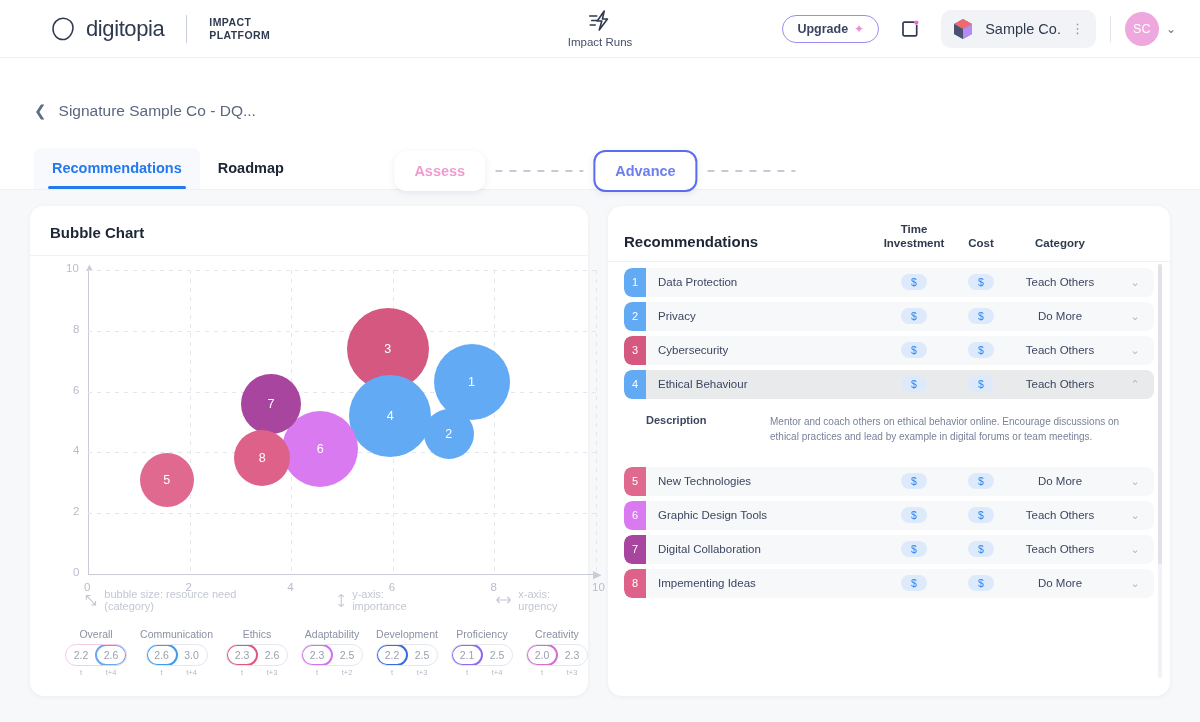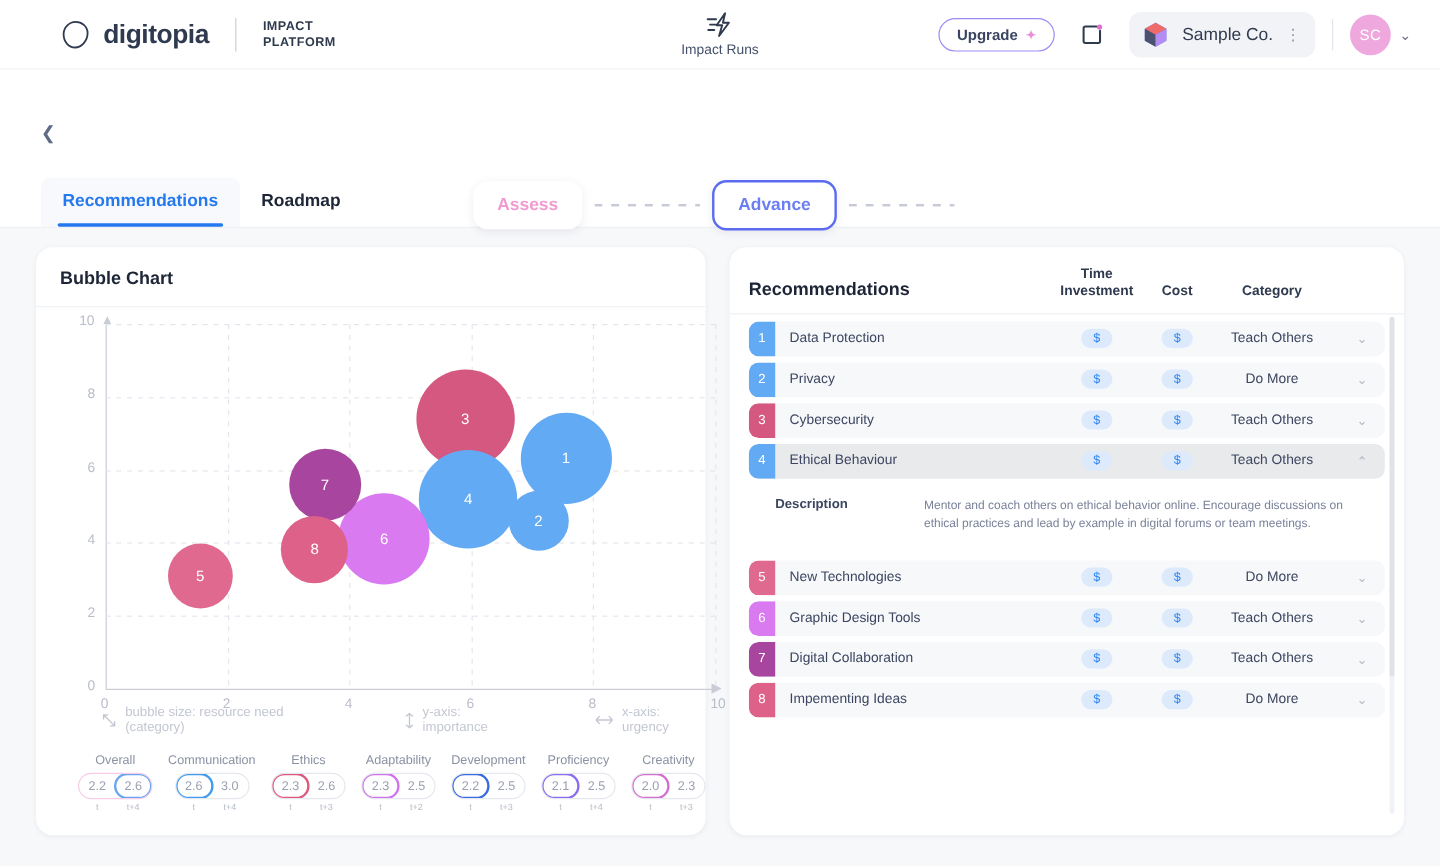--- a/index.html
+++ b/index.html
@@ -16,21 +16,21 @@
   .topbar {
     height: 58px; background: #ffffff;
     display: flex; align-items: center;
     padding: 0 24px;
     border-bottom: 1px solid #eef0f4;
     position: relative;
   }
   .brand { display: flex; align-items: center; gap: 10px; margin-left: 26px; }
   .brand-mark { width: 26px; height: 26px; }
   .brand-word {
-    font-size: 22px; color: #2f3a4f; letter-spacing: -.4px; font-weight: 700;
+    font-size: 22px; color: #2f3a4f; letter-spacing: -.4px; font-weight: 400;
   }
   .brand-sep { width: 1px; height: 28px; background: #c9cfdb; margin: 0 12px; }
   .brand-sub {
     font-size: 10.5px; font-weight: bold; line-height: 1.22;
     color: #2f3a4f; letter-spacing: .4px;
   }
 
   .topnav {
     position: absolute; left: 50%; transform: translateX(-50%);
     display: flex; gap: 34px; align-items: flex-end; flex-direction: column;
@@ -323,20 +323,21 @@
     <div class="avatar-wrap">
       <div class="avatar">SC</div>
       <span class="chev-down">⌄</span>
     </div>
   </div>
 </div>
 
 <div class="subheader">
   <div class="crumb">
     <span class="crumb-back">❮</span>
+    <span class="crumb-text">Signature Sample Co - DQ...</span>
   </div>
 
   <div class="stepper">
     <div class="step assess">Assess</div>
     <div class="dashes"></div>
     <div class="step advance">Advance</div>
     <div class="dashes"></div>
   </div>
 
   <div class="tabs">

